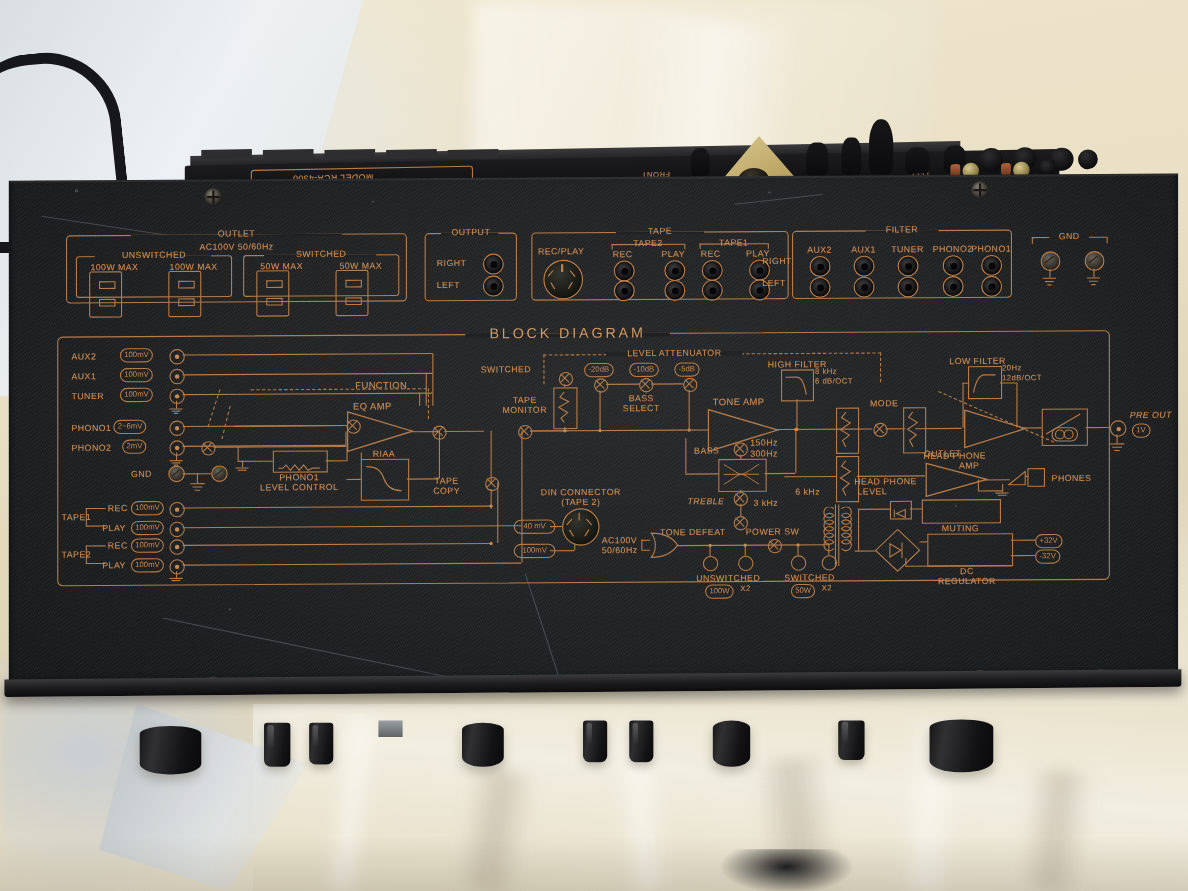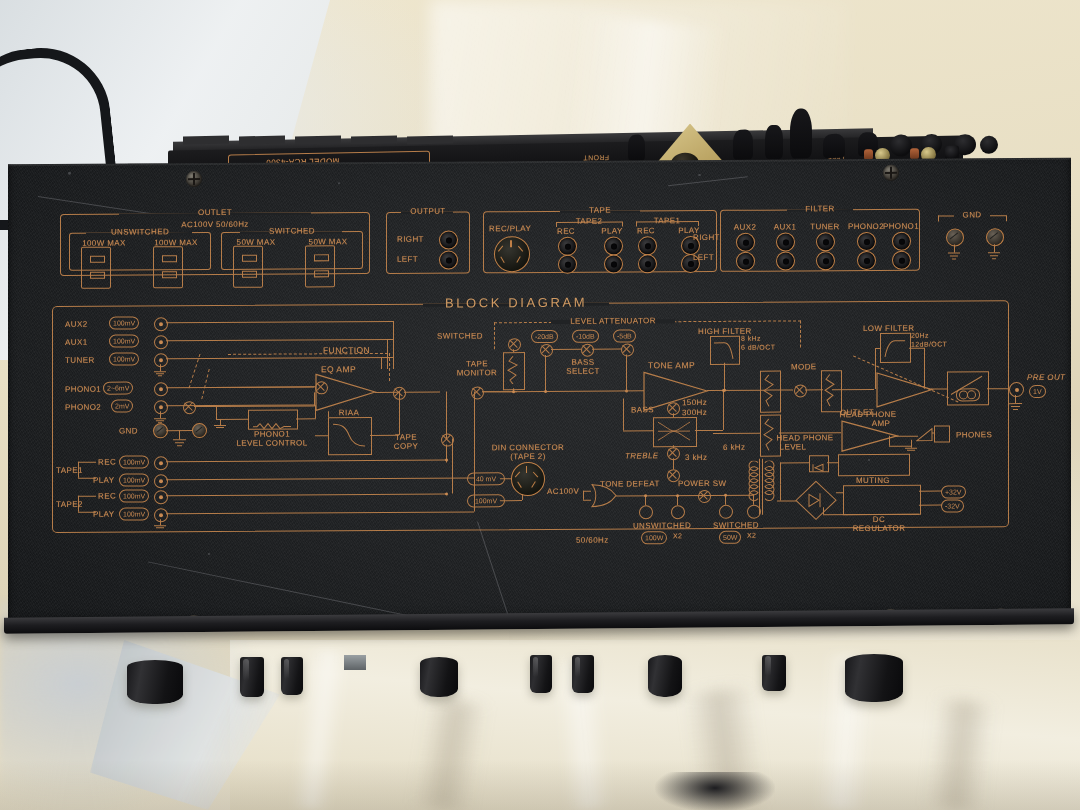--- a/index.html
+++ b/index.html
@@ -807,21 +807,21 @@
           <div style="position:absolute;left:7px;top:18px;width:1.2px;height:7px;background:#c08047;transform:rotate(-32deg);"></div>
           <div style="position:absolute;left:21px;top:18px;width:1.2px;height:7px;background:#c08047;transform:rotate(32deg);"></div>
         </div>
         <div class="pill" style="left:414px;top:168px;width:30px;">40 mV</div>
         <div class="pill" style="left:414px;top:190px;width:30px;">100mV</div>
         <div class="lnh" style="left:447px;top:174px;width:11px;"></div>
         <div class="lnh" style="left:447px;top:196px;width:22px;"></div>
         <div class="lnv" style="left:469px;top:190px;height:6px;"></div>
 
         <div class="pr" style="left:494px;top:183px;">AC100V</div>
-        <div class="pr" style="left:523px;top:192px;margin-top:40px;">50/60Hz</div>
+        <div class="pr" style="left:494px;top:192px;">50/60Hz</div>
         <div class="lnh" style="left:530px;top:187px;width:8px;"></div>
         <div class="lnh" style="left:530px;top:196px;width:8px;"></div>
         <div class="lnv" style="left:530px;top:187px;height:9px;"></div>
         <div style="position:absolute;left:537px;top:180px;">
           <svg width="28" height="24" viewBox="0 0 28 24">
               <path d="M2,1 C7,7 7,17 2,23 C14,23 22,18 26,12 C22,6 14,1 2,1 Z" fill="none" stroke="#b57c49" stroke-width="1"></path>
             </svg>
         </div>
         <div class="lnh" style="left:563px;top:192px;width:138px;"></div>
         <div class="node" style="left:645px;top:187px;"></div>

